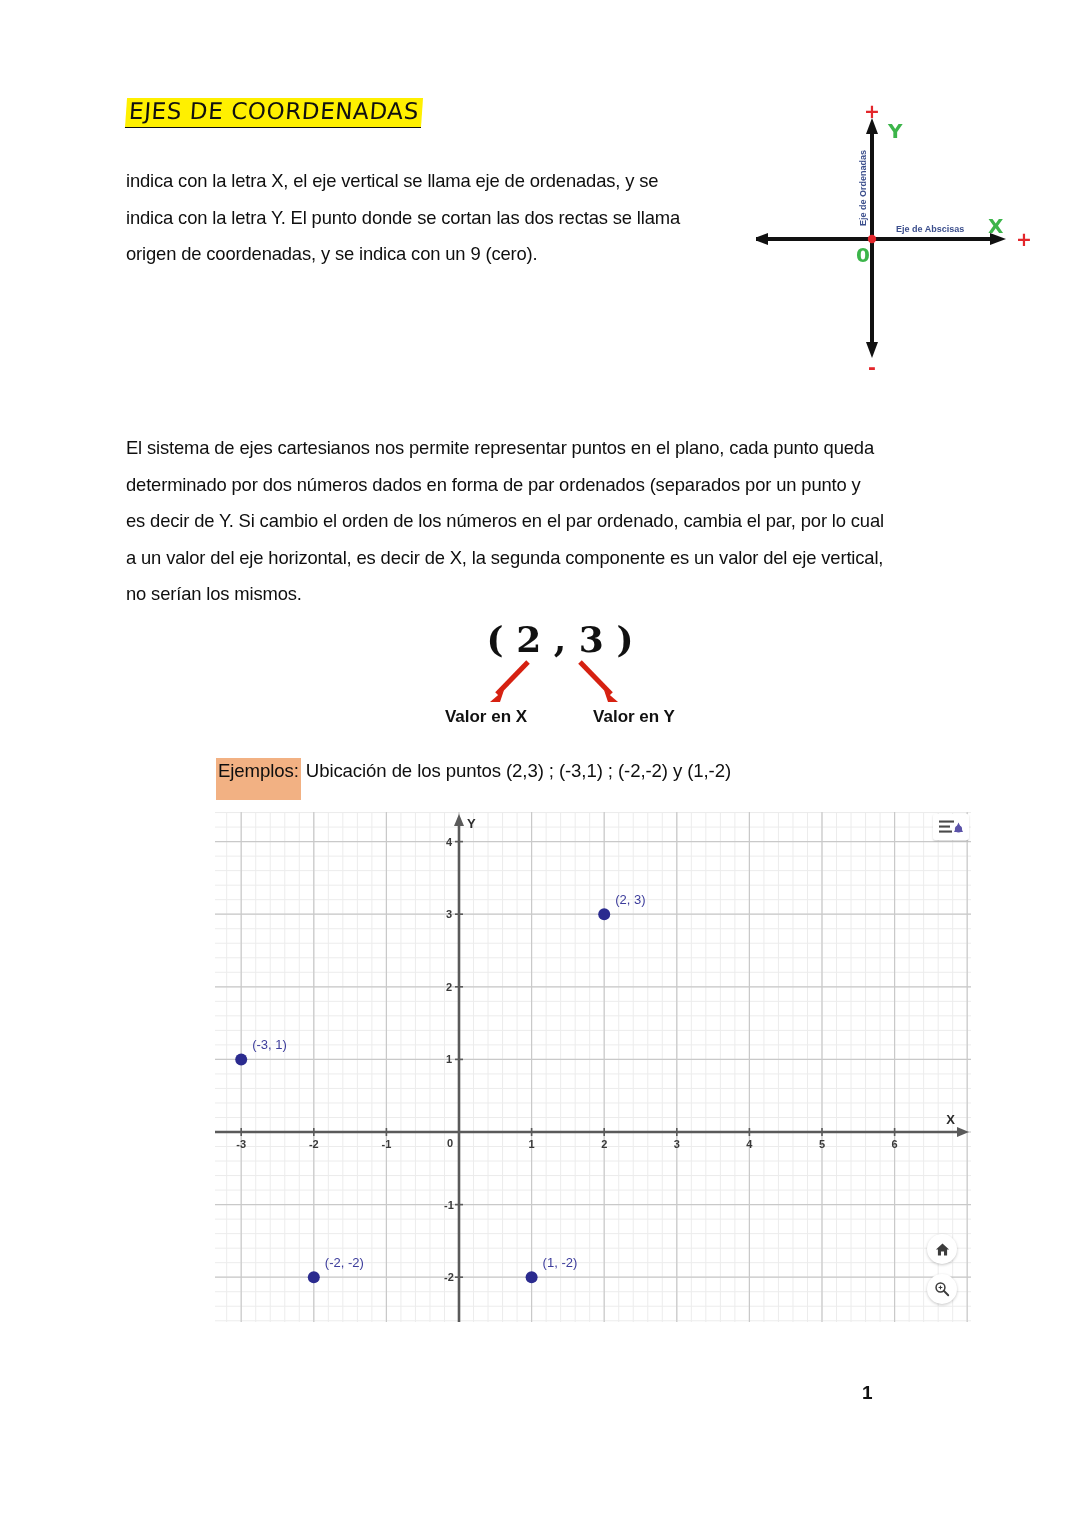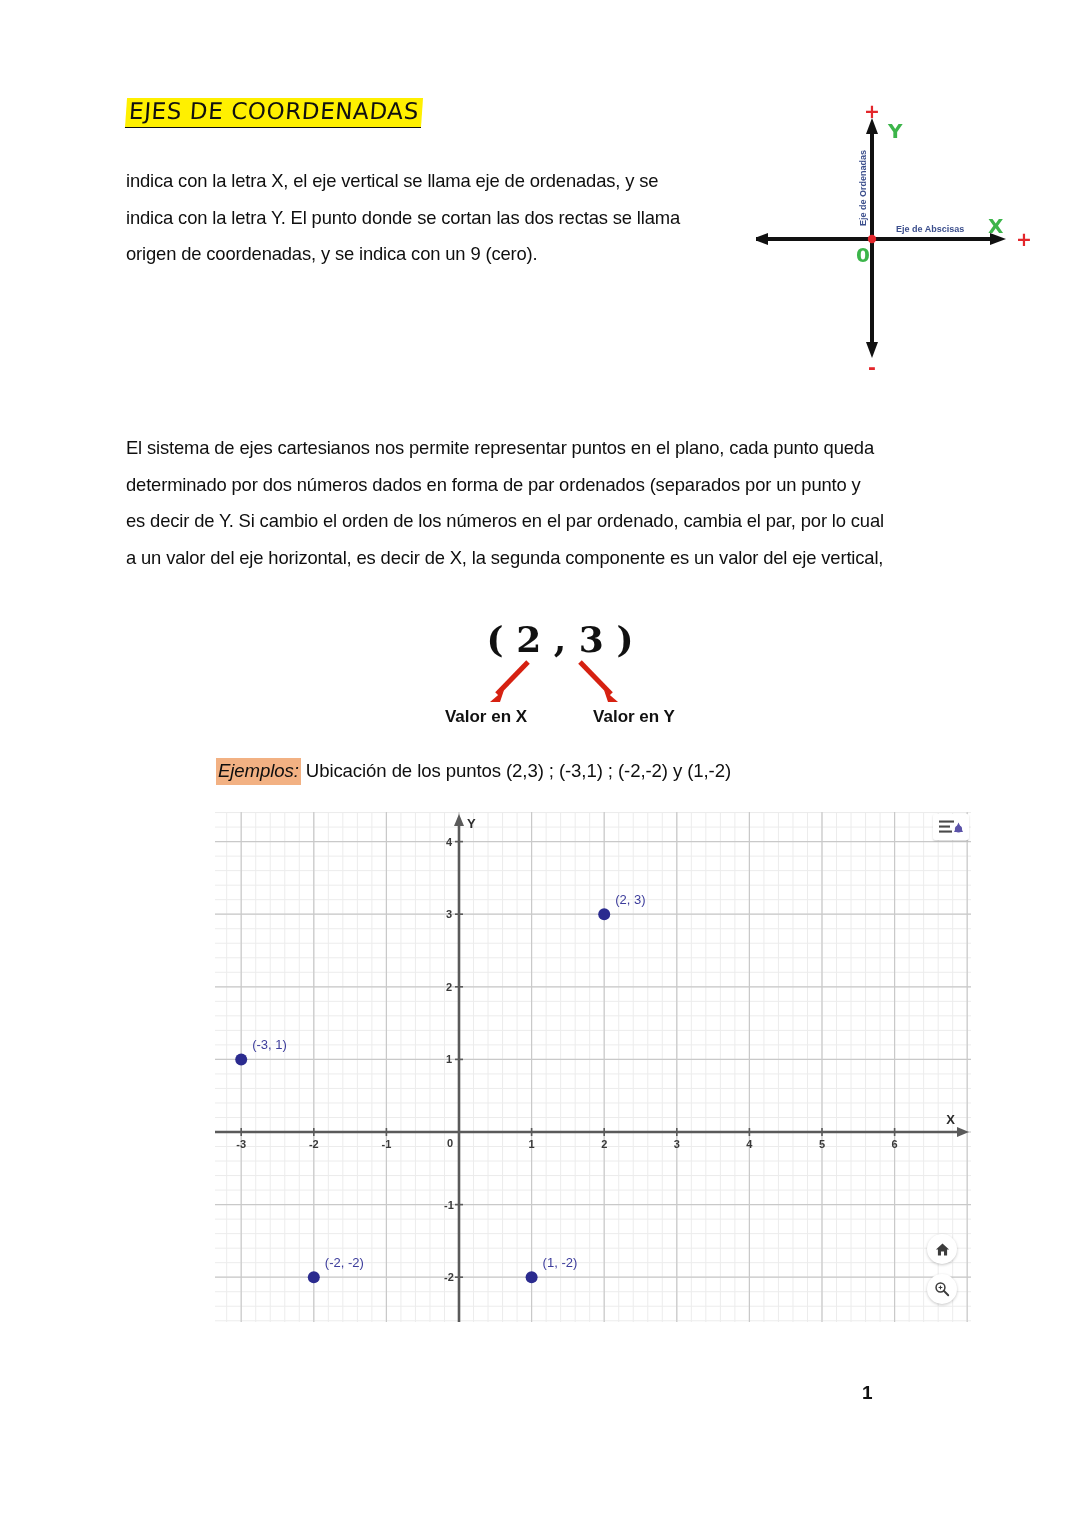--- a/index.html
+++ b/index.html
@@ -82,22 +82,21 @@
     position: absolute;
     left: 216px;
     top: 760px;
     font-size: 18.6px;
     color: #0f0f0f;
     white-space: nowrap;
     letter-spacing: -0.1px;
   }
   #examples-label {
     background: #F2B183;
-    padding: 2px 2px 4px 2px;
-    font-style: italic;
+    padding: 2px 2px 19px 2px;
   }
 
   
   #graph {
     position: absolute;
     left: 215px;
     top: 812px;
     width: 756px;
     height: 510px;
     background: #ffffff;
@@ -152,20 +151,21 @@
   <span class="ln">indica con la letra X, el eje vertical se llama eje de ordenadas, y se</span>
   <span class="ln">indica con la letra Y. El punto donde se cortan las dos rectas se llama</span>
   <span class="ln">origen de coordenadas, y se indica con un 9 (cero).</span>
 </div>
 
 <div class="para" id="para-2">
   <span class="ln">El sistema de ejes cartesianos nos permite representar puntos en el plano, cada punto queda</span>
   <span class="ln">determinado por dos números dados en forma de par ordenados (separados por un  punto y</span>
   <span class="ln">es decir de Y. Si cambio el orden de los números en el par ordenado, cambia el par, por lo cual</span>
   <span class="ln">a un valor del eje horizontal, es decir de X, la segunda componente es un valor del eje vertical,</span>
+  <span class="ln">no serían los mismos.</span>
 </div>
 
 <div id="axes-figure">
   <svg width="312" height="280" viewBox="0 0 312 280">
 
     <line x1="116" y1="32" x2="116" y2="252" stroke="#111111" stroke-width="4"></line>
     <polygon points="116,22 110,38 122,38" fill="#111111"></polygon>
     <polygon points="116,262 110,246 122,246" fill="#111111"></polygon>
 
     <line x1="0" y1="143" x2="240" y2="143" stroke="#111111" stroke-width="4"></line>

